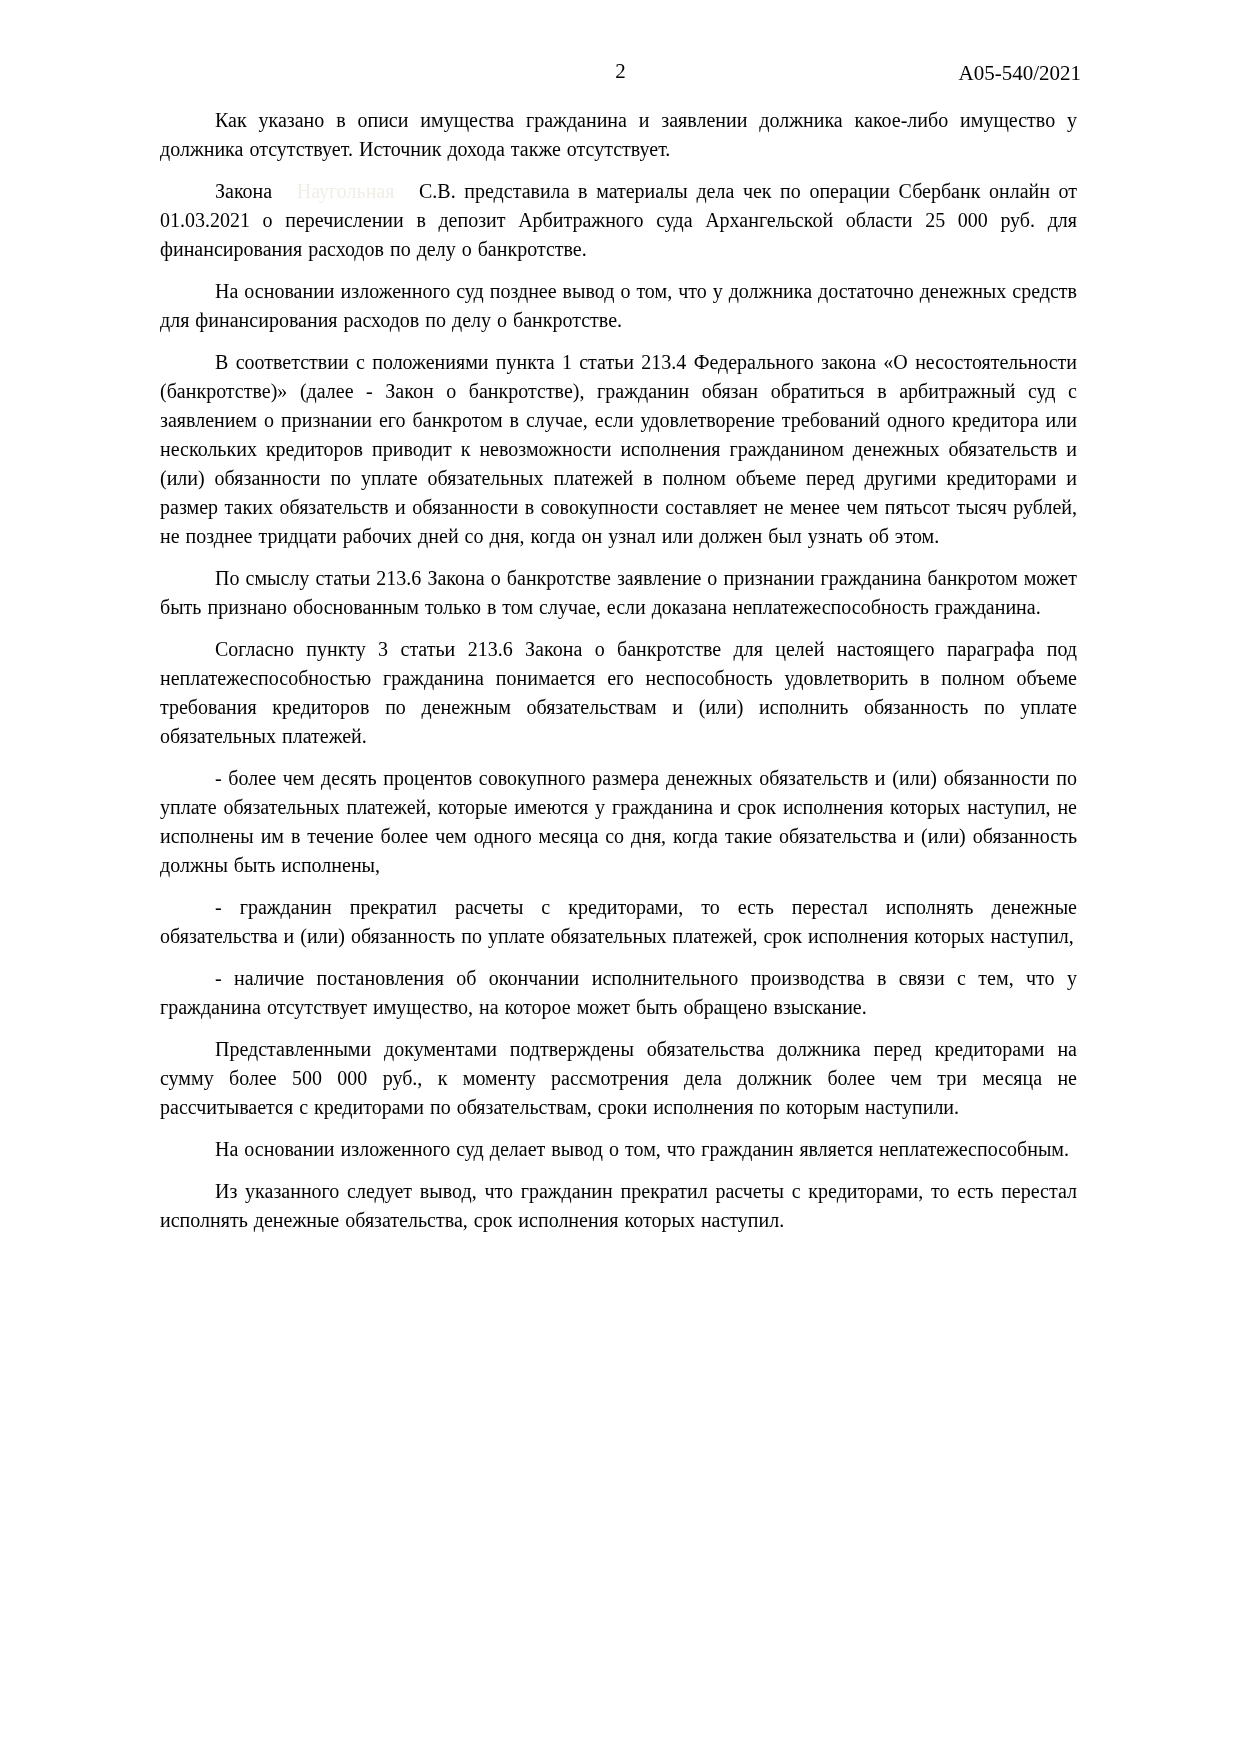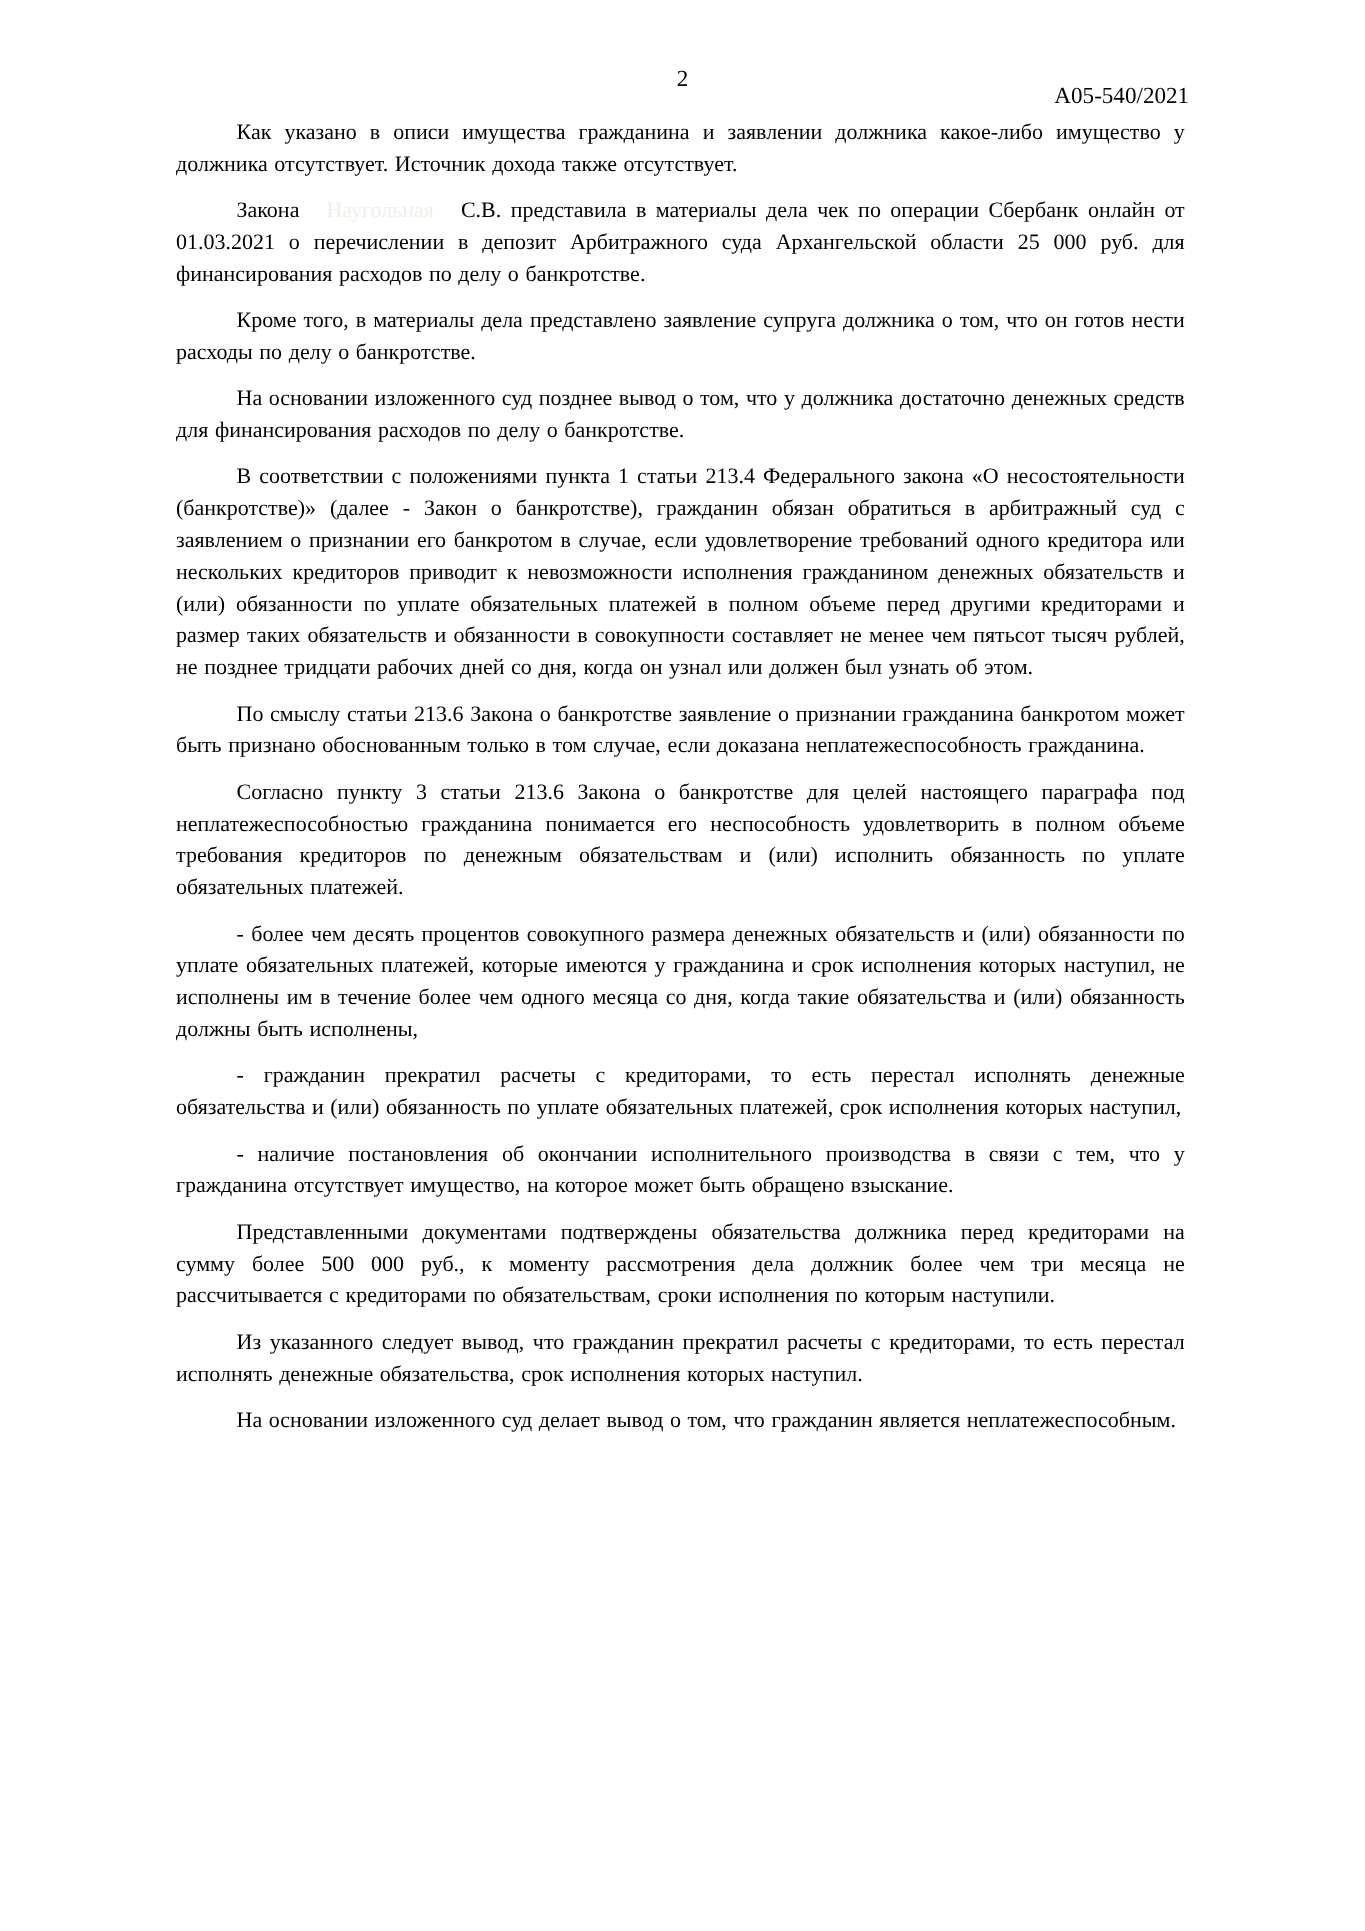--- a/index.html
+++ b/index.html
@@ -31,21 +31,21 @@
   }
   .page-number {
     position: absolute;
     left: 50%;
     transform: translateX(-50%);
     top: 0;
   }
   .case-number {
     position: absolute;
     right: 0;
-    top: 16px;
+    top: 2px;
   }
   .body-text p.para {
     font-size: 20px;
     line-height: 29px;
     text-align: justify;
     text-indent: 55px;
     margin: 0 4px 13px 0;
     word-spacing: 1px;
   }
   .redacted-name {
@@ -62,27 +62,26 @@
     <div class="header-row">
       <span class="page-number">2</span>
       <span class="case-number">А05-540/2021</span>
     </div>
 
     <div class="body-text">
       <p class="para">Как указано в описи имущества гражданина и заявлении должника какое-либо имущество у должника отсутствует. Источник дохода также отсутствует.</p>
 
       <p class="para"><span>Закона</span> <span class="redacted-name">Наугольная</span> <span>С.В. представила в материалы дела чек по операции Сбербанк онлайн от 01.03.2021 о перечислении в депозит Арбитражного суда Архангельской области 25 000 руб. для финансирования расходов по делу о банкротстве.</span></p>
 
-      <p class="para">Кроме того, в материалы дела представлено заявление супруга должника о том, что он готов нести расходы по делу о банкротстве.</p>
       <p class="para">На основании изложенного суд позднее вывод о том, что у должника достаточно денежных средств для финансирования расходов по делу о банкротстве.</p>
       <p class="para">В соответствии с положениями пункта 1 статьи 213.4 Федерального закона «О несостоятельности (банкротстве)» (далее - Закон о банкротстве), гражданин обязан обратиться в арбитражный суд с заявлением  о признании его банкротом в случае, если удовлетворение требований одного кредитора или нескольких кредиторов приводит к невозможности исполнения гражданином денежных обязательств и (или) обязанности по уплате обязательных платежей в полном объеме перед другими кредиторами и размер таких обязательств  и обязанности в совокупности составляет не менее чем пятьсот тысяч рублей, не позднее тридцати рабочих дней со дня, когда он узнал или должен был узнать об этом.</p>
       <p class="para">По смыслу статьи 213.6 Закона о банкротстве заявление о признании гражданина банкротом может быть признано обоснованным только в том случае, если доказана неплатежеспособность гражданина.</p>
       <p class="para">Согласно пункту 3 статьи 213.6 Закона о банкротстве для целей настоящего параграфа под неплатежеспособностью гражданина понимается его неспособность удовлетворить в полном объеме требования кредиторов по денежным обязательствам и (или) исполнить обязанность по уплате обязательных платежей.</p>
       <p class="para">- более чем десять процентов совокупного размера денежных обязательств и (или) обязанности по уплате обязательных платежей, которые имеются у гражданина и срок исполнения которых наступил, не исполнены им в течение более чем одного месяца со дня, когда такие обязательства и (или) обязанность должны быть исполнены,</p>
       <p class="para">- гражданин прекратил расчеты с кредиторами, то есть перестал исполнять денежные обязательства и (или) обязанность по уплате обязательных платежей, срок исполнения которых наступил,</p>
       <p class="para">- наличие постановления об окончании исполнительного производства в связи с тем, что у гражданина отсутствует имущество, на которое может быть обращено взыскание.</p>
       <p class="para">Представленными документами подтверждены обязательства должника перед кредиторами на сумму более 500 000 руб., к моменту рассмотрения дела должник более чем три месяца не рассчитывается с кредиторами по обязательствам, сроки исполнения по которым наступили.</p>
+      <p class="para">На основании изложенного суд делает вывод о том, что гражданин является неплатежеспособным.</p>
       <p class="para">Из указанного следует вывод, что гражданин прекратил расчеты с кредиторами, то есть перестал исполнять денежные обязательства, срок исполнения которых наступил.</p>
-      <p class="para">На основании изложенного суд делает вывод о том, что гражданин является неплатежеспособным.</p>
     </div>
 
   </div>
 </div>
 
 </body></html>

